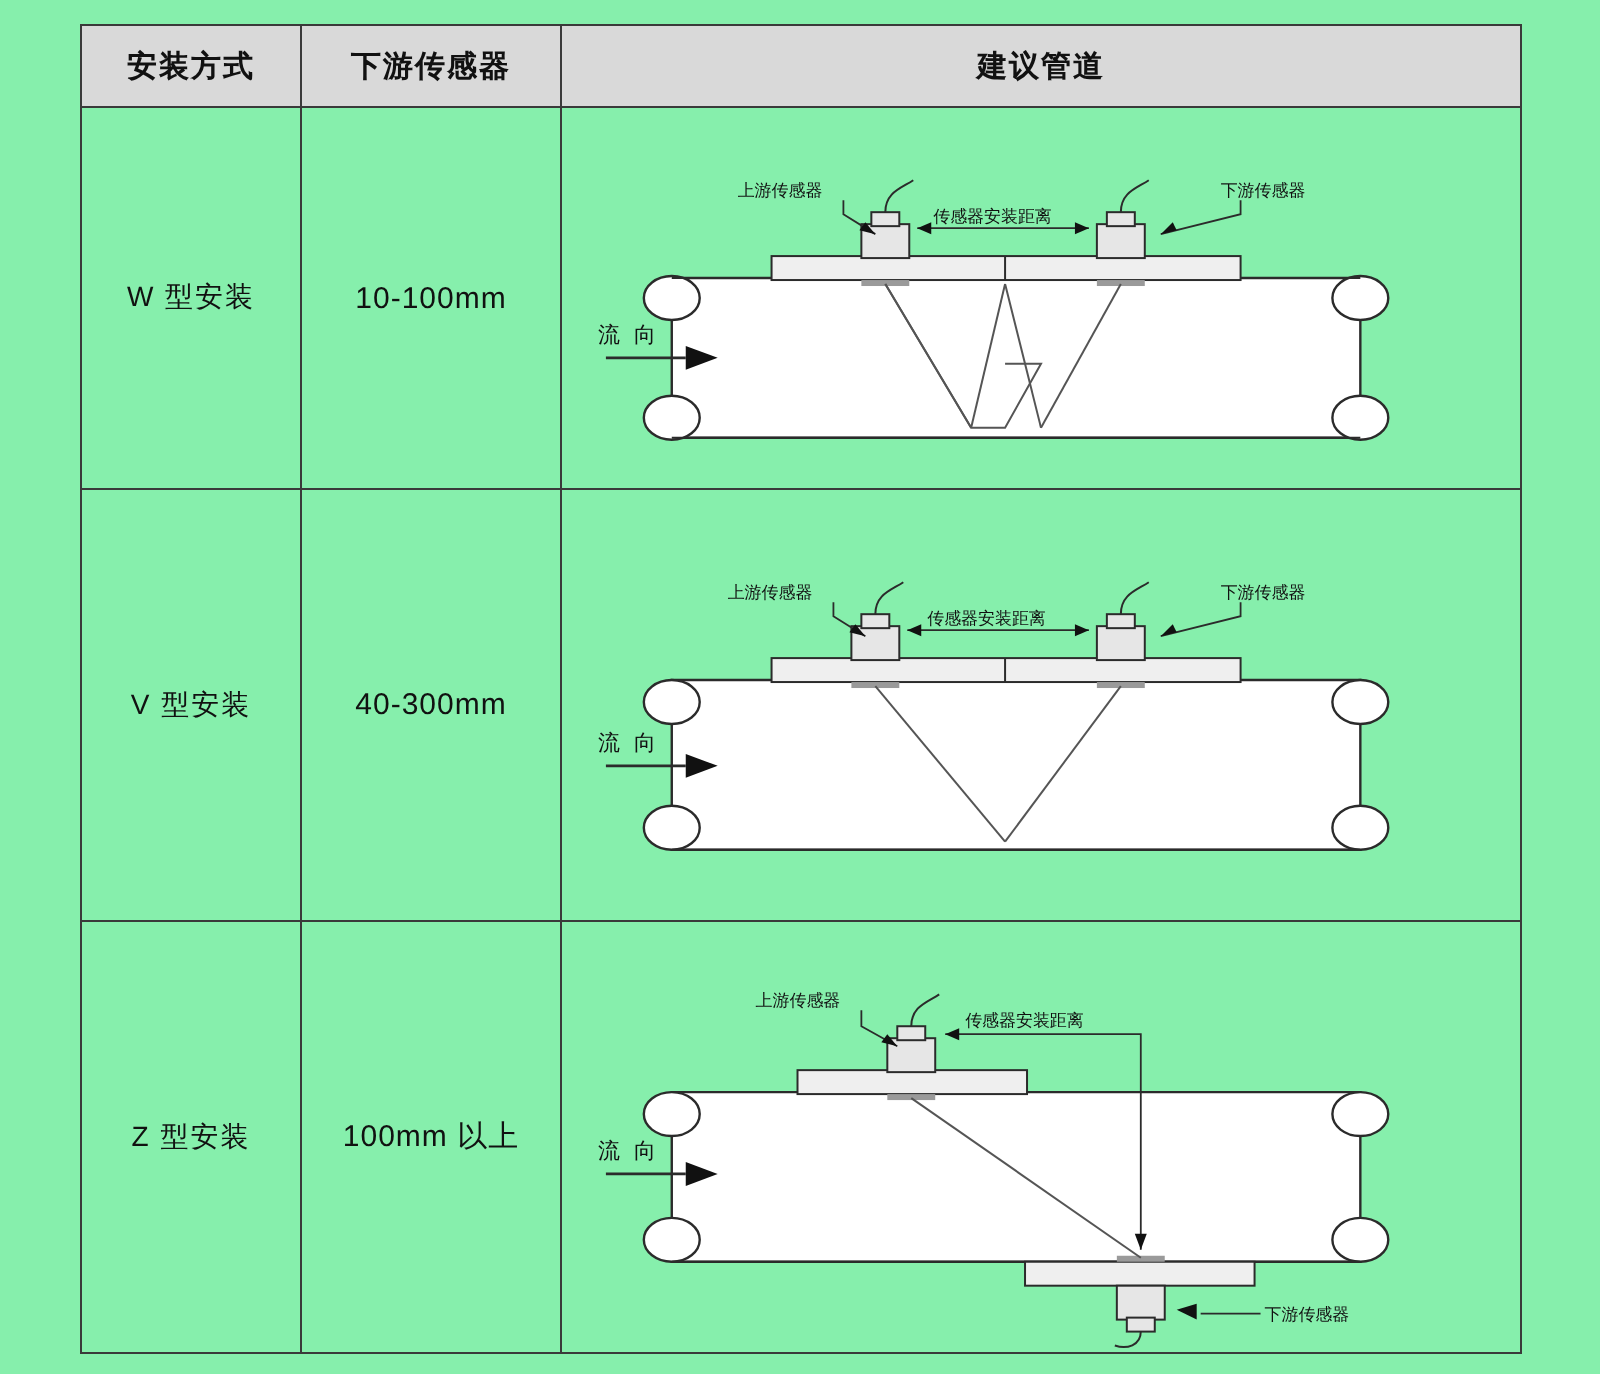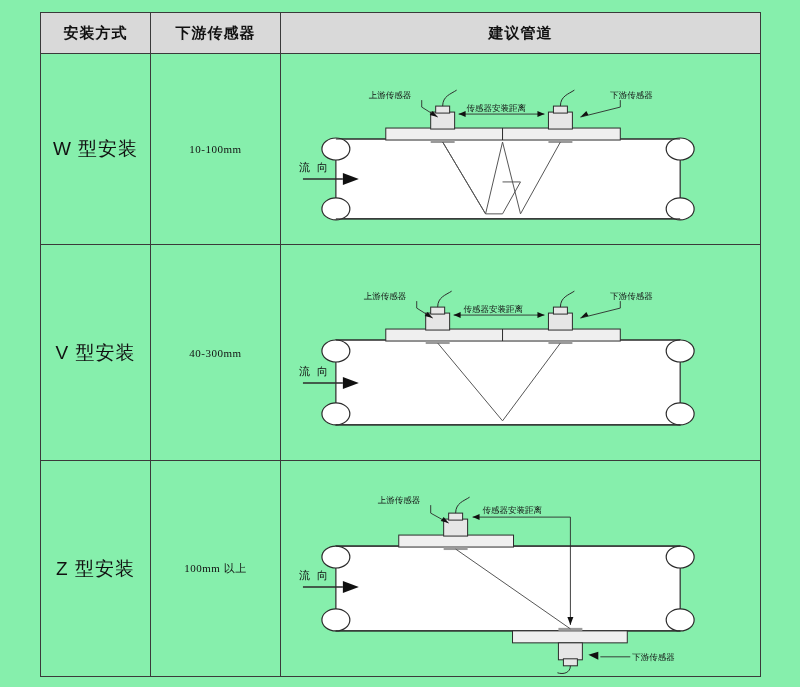--- a/index.html
+++ b/index.html
@@ -39,27 +39,26 @@
     font-size: 15px;
     font-weight: bold;
     color: #111;
     letter-spacing: 1px;
   }
   .col-method { width: 110px; }
   .col-pipe { width: 130px; }
   .col-diagram { width: 480px; }
 
   .cell-method {
-    font-size: 19px;
+    font-size: 14px;
     letter-spacing: 1px;
   }
   .cell-pipe {
-    font-size: 11px;
+    font-size: 15px;
     letter-spacing: 0.5px;
-    font-family: Liberation Serif, serif;
   }
   .row-w td { height: 190px; }
   .row-v td { height: 215px; }
   .row-z td { height: 215px; }
 
   .diagram-cell {
     position: relative;
     padding: 0;
   }
   .diagram-wrap {

